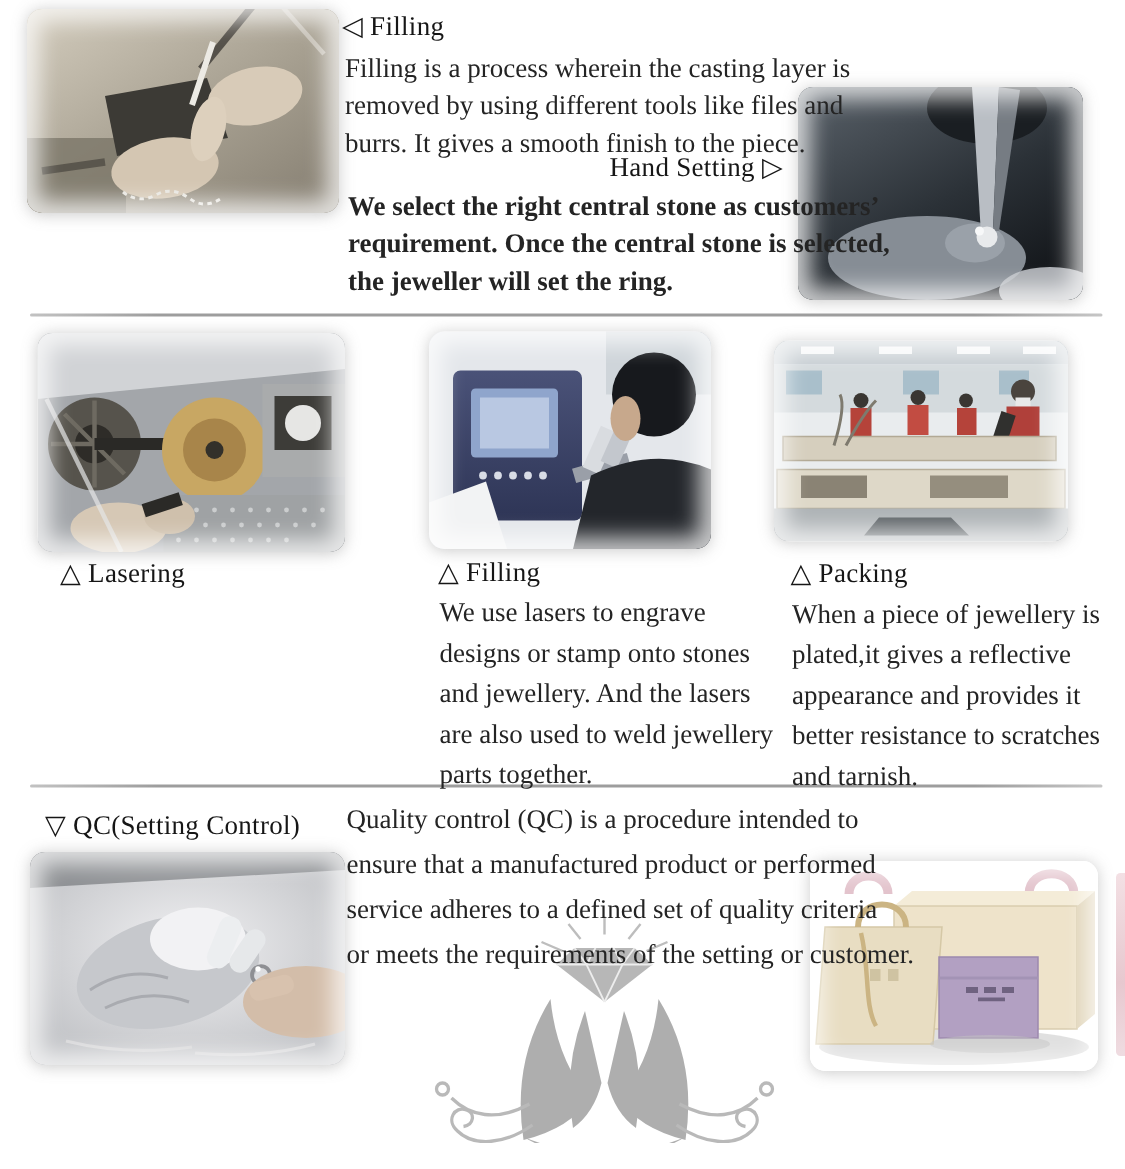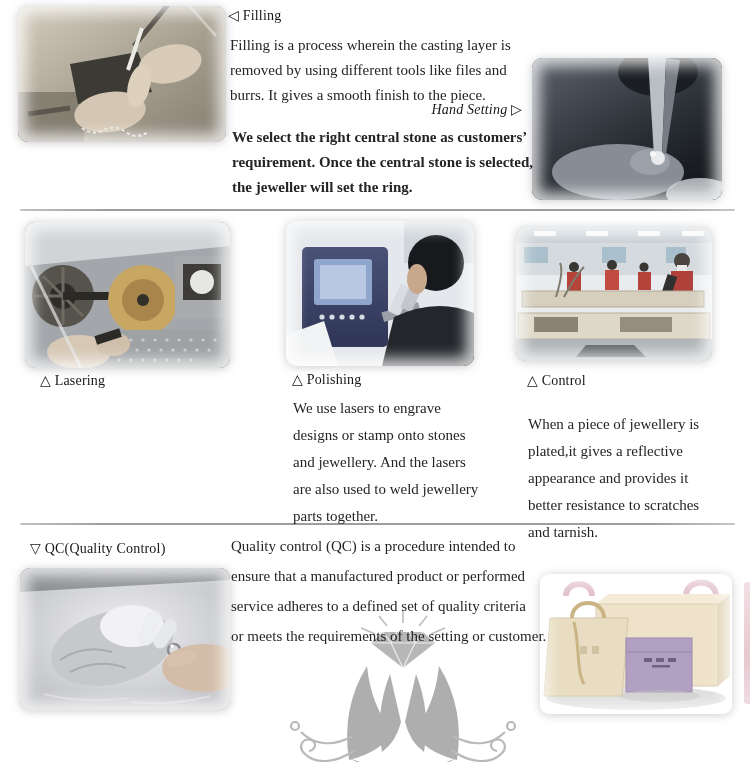--- a/index.html
+++ b/index.html
@@ -1,22 +1,22 @@
 <!DOCTYPE html>
 <html><head>
 <meta charset="utf-8">
 <style>
   html,body{margin:0;padding:0;background:#ffffff;}
   .page{position:relative;width:750px;height:779px;background:#fff;overflow:hidden;
         font-family:"Liberation Serif","DejaVu Serif",serif;color:#212121;}
   .abs{position:absolute;}
-  .sec-title{font-size:14px;color:#161616;white-space:pre;z-index:3;letter-spacing:.2px;}
-  .body-text{font-size:15px;color:#242424;white-space:pre;z-index:3;}
+  .sec-title{font-size:18px;color:#161616;white-space:pre;z-index:3;letter-spacing:.2px;}
+  .body-text{font-size:18px;color:#242424;white-space:pre;z-index:3;}
   .lh25{line-height:25px;} .lh27{line-height:27px;} .lh30{line-height:30px;}
-  .right{text-align:right;font-style:italic;}
+  .right{text-align:right;}
   .divider{height:2px;background:linear-gradient(90deg,#c2c2c2,#9d9d9d 12%,#9d9d9d 88%,#c6c6c6);z-index:2;border-radius:1px;}
   .photo{border-radius:10px;overflow:hidden;box-shadow:0 1px 10px rgba(110,110,110,.35);z-index:2;}
   .photo::after{content:'';position:absolute;left:0;top:0;right:0;bottom:0;border-radius:10px;
                 box-shadow:inset 0 0 14px 8px rgba(255,255,255,.75);pointer-events:none;}
   .photo svg{display:block;width:100%;height:100%;}
   .watermark{z-index:1;opacity:.8;}
   .pink-sliver{background:linear-gradient(180deg,#f3e0e4,#e7c8cf 60%,#efdce1);border-radius:3px 0 0 3px;z-index:1;}
   .txt{z-index:3;}
 </style>
 </head>
@@ -195,37 +195,37 @@
       <rect x="18" y="90" width="44" height="15" fill="#8a8374"></rect>
       <rect x="104" y="90" width="52" height="15" fill="#958e7e"></rect>
       <rect y="112" width="196" height="22" fill="#aeb3b6"></rect>
       <polygon points="70,118 118,118 130,130 60,130" fill="#5b6165"></polygon>
       <path d="M40,70 q8,-26 4,-34 M48,70 q12,-22 20,-30" stroke="#7e7a6e" stroke-width="2" fill="none"></path>
     </svg>
   </div>
 
   <div class="abs sec-title" style="left:40px;top:372px;">△ Lasering</div>
 
-  <div class="abs sec-title" style="left:292px;top:371px;">△ Polishing</div>
+  <div class="abs sec-title" style="left:292px;top:371px;">△ Filling</div>
   <div class="abs body-text lh27" style="left:293px;top:395px;">We use lasers to engrave
 designs or stamp onto stones
 and jewellery. And the lasers
 are also used to weld jewellery
 parts together.</div>
 
-  <div class="abs sec-title" style="left:527px;top:372px;">△ Control</div>
-  <div class="abs body-text lh27" style="left:528px;top:396px;margin-top:15px;">When a piece of jewellery is
+  <div class="abs sec-title" style="left:527px;top:372px;">△ Packing</div>
+  <div class="abs body-text lh27" style="left:528px;top:396px;">When a piece of jewellery is
 plated,it gives a reflective
 appearance and provides it
 better resistance to scratches
 and tarnish.</div>
 
   <div class="abs divider" style="left:20px;top:523px;width:715px;"></div>
 
-  <div class="abs sec-title" style="left:30px;top:540px;">▽ QC(Quality Control)</div>
+  <div class="abs sec-title" style="left:30px;top:540px;">▽ QC(Setting Control)</div>
 
   <div class="abs photo" style="left:20px;top:568px;width:210px;height:142px;">
     <svg viewBox="0 0 210 142" preserveAspectRatio="none" aria-hidden="true">
       <defs>
           <radialGradient id="gQ" cx=".5" cy=".45" r=".8">
         <stop offset="0" stop-color="#f0f0f2"></stop>
             <stop offset="1" stop-color="#b3b5b9"></stop>
       </radialGradient>
         </defs>
       <rect width="210" height="142" fill="url(#gQ)"></rect>

